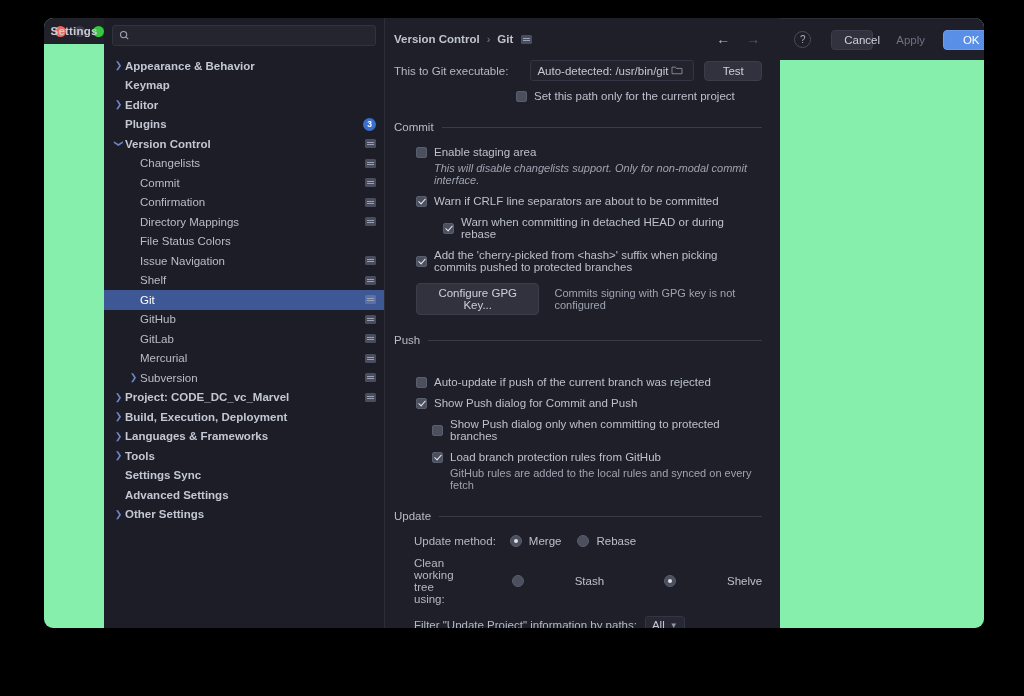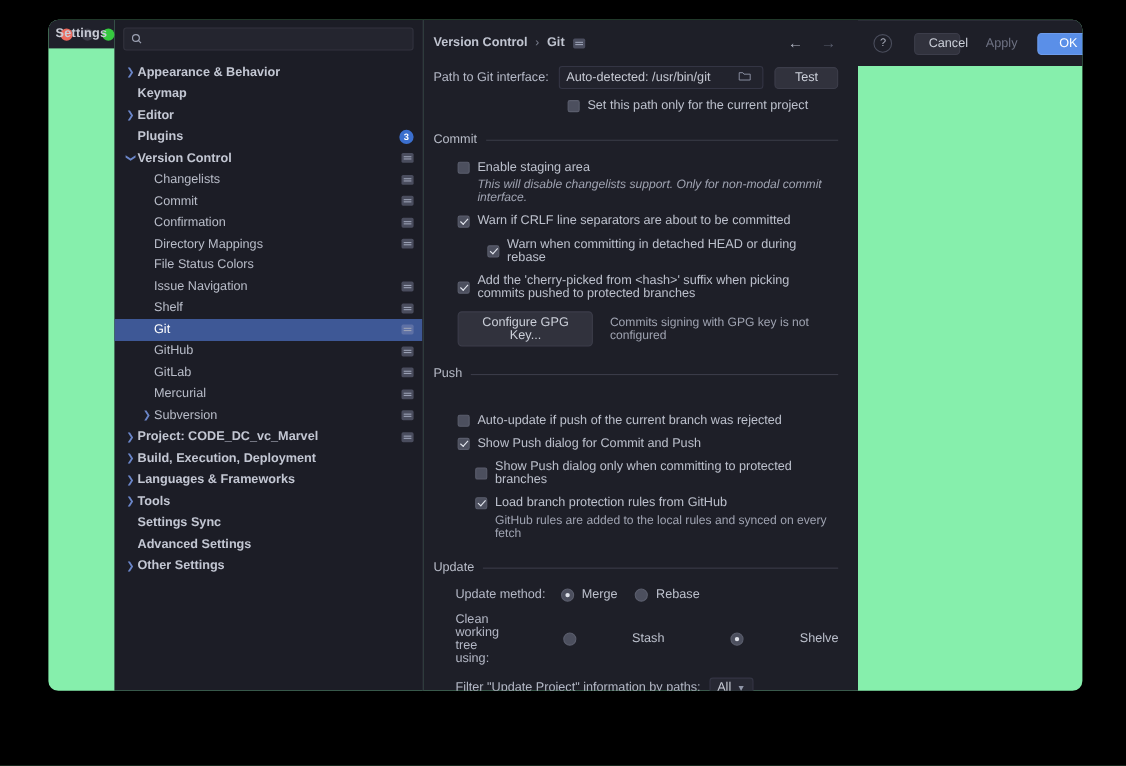--- a/index.html
+++ b/index.html
@@ -391,22 +391,22 @@
         <span class="crumb-sep">›</span>
         <span class="crumb">Git</span>
         <span class="crumb-icon scope-icon"></span>
         <span class="nav-arrows">
           <span class="nav-back">←</span>
           <span class="nav-fwd">→</span>
         </span>
       </div>
 
       <div class="row" style="margin-top:14px;">
-        <span class="field-label">Path to Git interface:</span>
-        <div class="textfield bordered" style="flex:1; margin-left:9px; height:21px;">
+        <span class="field-label">This to Git executable:</span>
+        <div class="textfield bordered" style="flex:1; margin-left:22px; height:21px;">
           <span>Auto-detected: /usr/bin/git</span>
           <span class="expand-icon">
             <svg width="12" height="10" viewBox="0 0 14 12">
               <path d="M1 10.5V2.5h4l1.2 1.6H13v6.4z" fill="none" stroke="#9096a8" stroke-width="1"></path>
             </svg>
           </span>
         </div>
         <button class="btn" style="margin-left:10px;width:58px;">Test</button>
       </div>
 

